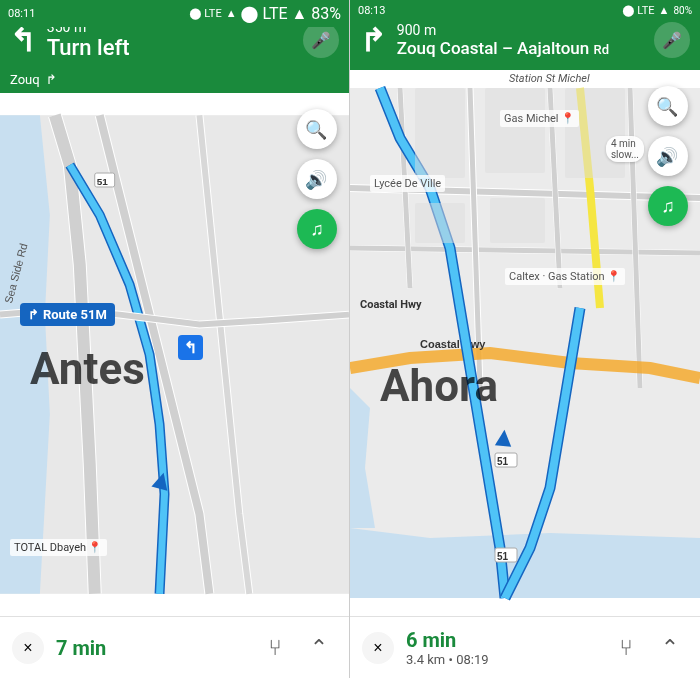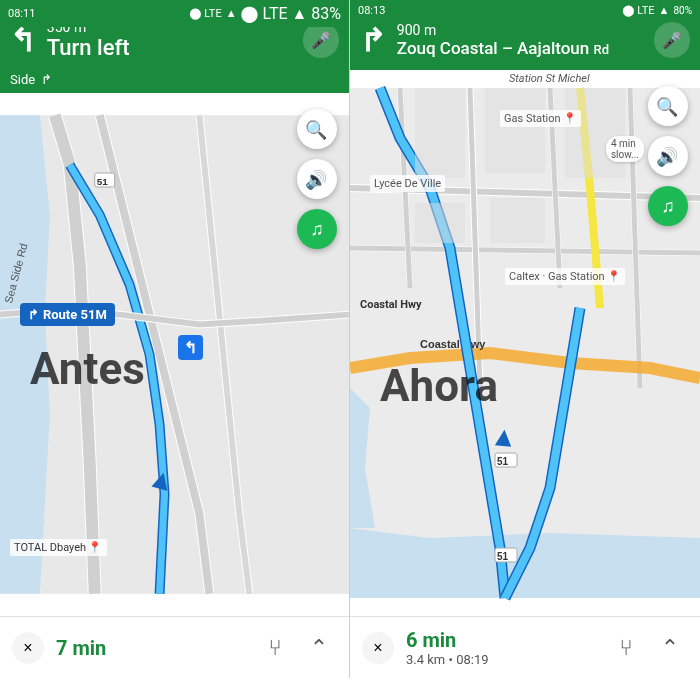--- a/index.html
+++ b/index.html
@@ -256,21 +256,21 @@
       <div class="nav-info">
         <div class="nav-distance">350 m</div>
         <div class="nav-instruction">Turn left</div>
       </div>
       <div class="nav-mic">
         <span>🎤</span>
       </div>
     </div>
 
     <div class="then-strip">
-      <span>Side</span>
+      <span>Zouq</span>
       <span>↱</span>
     </div>
   </div>
 
   <div class="map-area">
 
     <svg class="map-svg" viewBox="0 0 350 480">
 
       <rect width="350" height="480" fill="#e8e8e8"></rect>
 
@@ -423,21 +423,21 @@
     </div>
     <div class="map-btn btn-sound">
       <span>🔊</span>
     </div>
 
     <div style="position:absolute; right:56px; top:66px; background:rgba(255,255,255,0.9); border-radius:12px; padding:2px 5px; font-size:10px; color:#555; z-index:5; box-shadow:0 1px 3px rgba(0,0,0,0.2);">4 min<br>slow...</div>
     <div class="map-btn btn-spotify" style="background:#1db954;">
       <span style="color:white;font-size:18px;">♫</span>
     </div>
 
-    <div style="position:absolute; left:150px; top:40px; font-size:11px; color:#555; z-index:5; background:rgba(255,255,255,0.8); padding:2px 4px; border-radius:2px;">Gas Station 📍</div>
+    <div style="position:absolute; left:150px; top:40px; font-size:11px; color:#555; z-index:5; background:rgba(255,255,255,0.8); padding:2px 4px; border-radius:2px;">Gas Michel 📍</div>
     <div style="position:absolute; left:20px; top:105px; font-size:11px; color:#555; z-index:5; background:rgba(255,255,255,0.8); padding:2px 4px; border-radius:2px;">Lycée De Ville</div>
     <div style="position:absolute; left:155px; top:198px; font-size:11px; color:#555; z-index:5; background:rgba(255,255,255,0.8); padding:2px 4px; border-radius:2px;">Caltex · Gas Station 📍</div>
     <div style="position:absolute; left:10px; top:228px; font-size:11px; color:#333; font-weight:bold; z-index:5;">Coastal Hwy</div>
     <div style="position:absolute; left:155px; top:0px; font-size:11px; color:#555; z-index:5; background:rgba(255,255,255,0.8); padding:2px 4px; border-radius:2px;font-style:italic;">Station St Michel</div>
 
     <div style="position:absolute; left:140px; top:350px; z-index:5; font-size:28px; color:#1565c0; transform: rotate(5deg);">▲</div>
 
     <div class="overlay-text" style="left: 30px; top: 290px;">Ahora</div>
   </div>
 

